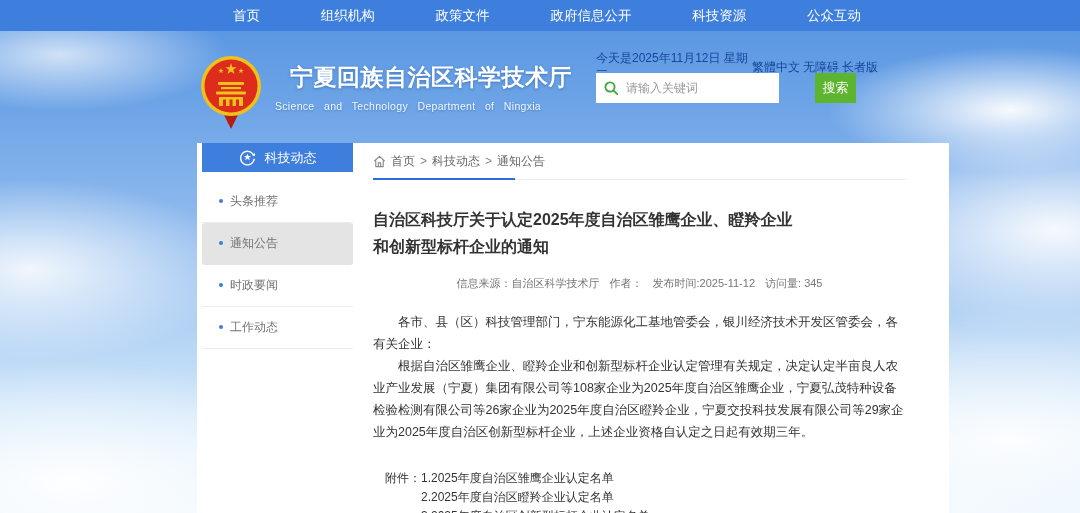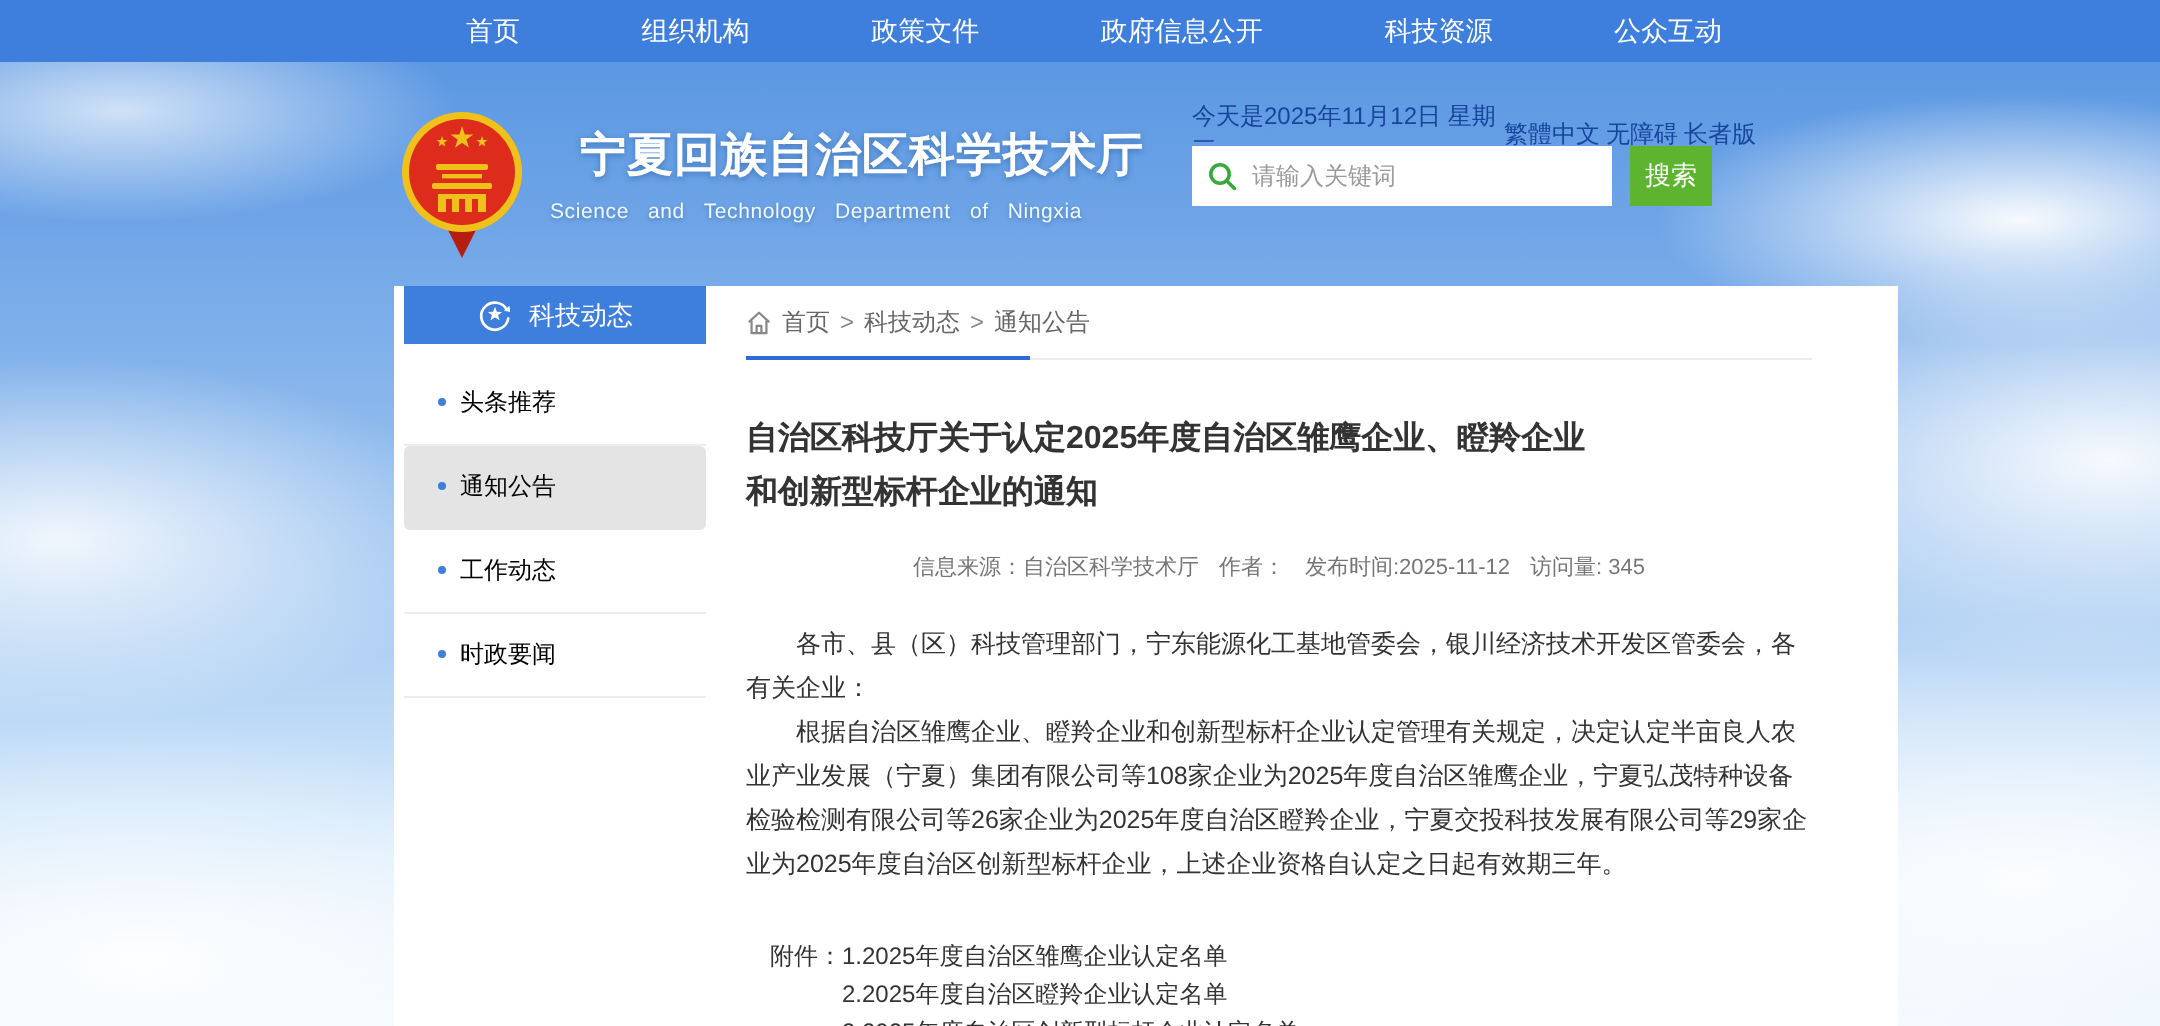--- a/index.html
+++ b/index.html
@@ -25,31 +25,31 @@
   .brand{left:199px;top:55px;display:flex;align-items:flex-start;cursor:pointer;}
   .brand-logo{width:64px;height:74px;flex:0 0 auto;}
   .brand-text{margin-left:12px;margin-top:7px;width:266px;}
   .site-title{color:#fff;font-size:23px;font-weight:bold;letter-spacing:.5px;white-space:nowrap;text-shadow:0 1px 3px rgba(20,70,140,.45);margin-left:15px;}
   .site-sub{margin-top:7px;color:#f2f8ff;font-size:10.5px;letter-spacing:.3px;text-shadow:0 1px 2px rgba(20,70,140,.4);text-align:justify;text-align-last:justify;}
   
   .date-row{left:596px;top:50px;width:282px;display:flex;align-items:center;font-size:12px;color:#17459c;}
   .lang-links{margin-left:auto;display:flex;gap:3px;}
   .lang-link{cursor:pointer;white-space:nowrap;}
   
-  .search-input{left:596px;top:73px;width:210px;height:30px;background:#fff;border:none;box-sizing:border-box;padding:0 6px 0 30px;font-size:12px;color:#333;outline:none;font-family:inherit;}
+  .search-input{left:596px;top:73px;width:183px;height:30px;background:#fff;border:none;box-sizing:border-box;padding:0 6px 0 30px;font-size:12px;color:#333;outline:none;font-family:inherit;}
   .search-input::placeholder{color:#9b9b9b;}
   .search-icon{left:603px;top:80px;width:16px;height:16px;pointer-events:none;}
   .search-btn{left:815px;top:73px;width:41px;height:30px;background:#5cb42f;border:none;color:#fff;font-size:13px;cursor:pointer;font-family:inherit;}
   
   .content{left:197px;top:143px;width:752px;height:370px;background:#fff;}
   
   .sidebar{position:absolute;left:5px;top:0;width:151px;}
   .sidebar-header{height:29px;background:#3e7edc;color:#fff;font-size:13px;display:flex;align-items:center;justify-content:center;gap:9px;}
   .sidebar-menu{list-style:none;margin:9px 0 0 0;padding:0;}
-  .sidebar-menu li{height:41px;line-height:41px;border-bottom:1px solid #ededed;font-size:12px;color:#000000;padding-left:17px;position:relative;cursor:pointer;}
+  .sidebar-menu li{height:41px;line-height:41px;border-bottom:1px solid #ededed;font-size:12px;color:#737373;padding-left:17px;position:relative;cursor:pointer;}
   .sidebar-menu li .dot{display:inline-block;width:4px;height:4px;border-radius:50%;background:#3e7edc;vertical-align:middle;margin-right:7px;margin-top:-2px;}
   .sidebar-menu li.active{background:#e4e4e4;border-radius:3px;border-bottom-color:transparent;}
   
   .article{position:absolute;left:176px;top:0;width:533px;}
   .breadcrumb{margin-top:8px;height:20px;font-size:12px;color:#666;display:flex;align-items:center;gap:5px;}
   .crumb{cursor:pointer;}
   .crumb-sep{color:#888;}
   .rule{margin-top:6px;height:2px;border-bottom:1px solid #ececec;position:relative;}
   .rule::after{content:"";position:absolute;left:0;bottom:-1px;width:142px;height:2px;background:#2f6bd8;}
   .article-title{margin-top:26px;text-align:left;color:#333;font-size:16px;font-weight:bold;line-height:27px;}
@@ -120,22 +120,22 @@
       <svg width="17" height="17" viewBox="0 0 20 20">
         <path d="M17 7 A8 8 0 1 0 17.8 12" fill="none" stroke="#fff" stroke-width="1.6" stroke-linecap="round"></path>
         <polygon points="18.5,4.5 18.9,8.3 15.2,7.4" fill="#fff"></polygon>
         <polygon fill="#fff" points="10,5.2 11.1,8.1 14.2,8.2 11.8,10.1 12.7,13.1 10,11.4 7.3,13.1 8.2,10.1 5.8,8.2 8.9,8.1"></polygon>
       </svg>
       <span>科技动态</span>
     </div>
     <ul class="sidebar-menu">
       <li><span class="dot"></span><span>头条推荐</span></li>
       <li class="active"><span class="dot"></span><span>通知公告</span></li>
+      <li><span class="dot"></span><span>时政要闻</span></li>
       <li><span class="dot"></span><span>工作动态</span></li>
-      <li><span class="dot"></span><span>时政要闻</span></li>
     </ul>
   </aside>
 
   <main class="article">
     <div class="breadcrumb">
       <svg width="13" height="13" viewBox="0 0 14 14">
         <path d="M1.5 6.5 L7 1.5 L12.5 6.5 M3 5.8 V12.5 H11 V5.8 M5.7 12.5 V8.5 H8.3 V12.5" fill="none" stroke="#888" stroke-width="1.2" stroke-linejoin="round"></path>
       </svg>
       <span class="crumb">首页</span>
       <span class="crumb-sep">&gt;</span>

